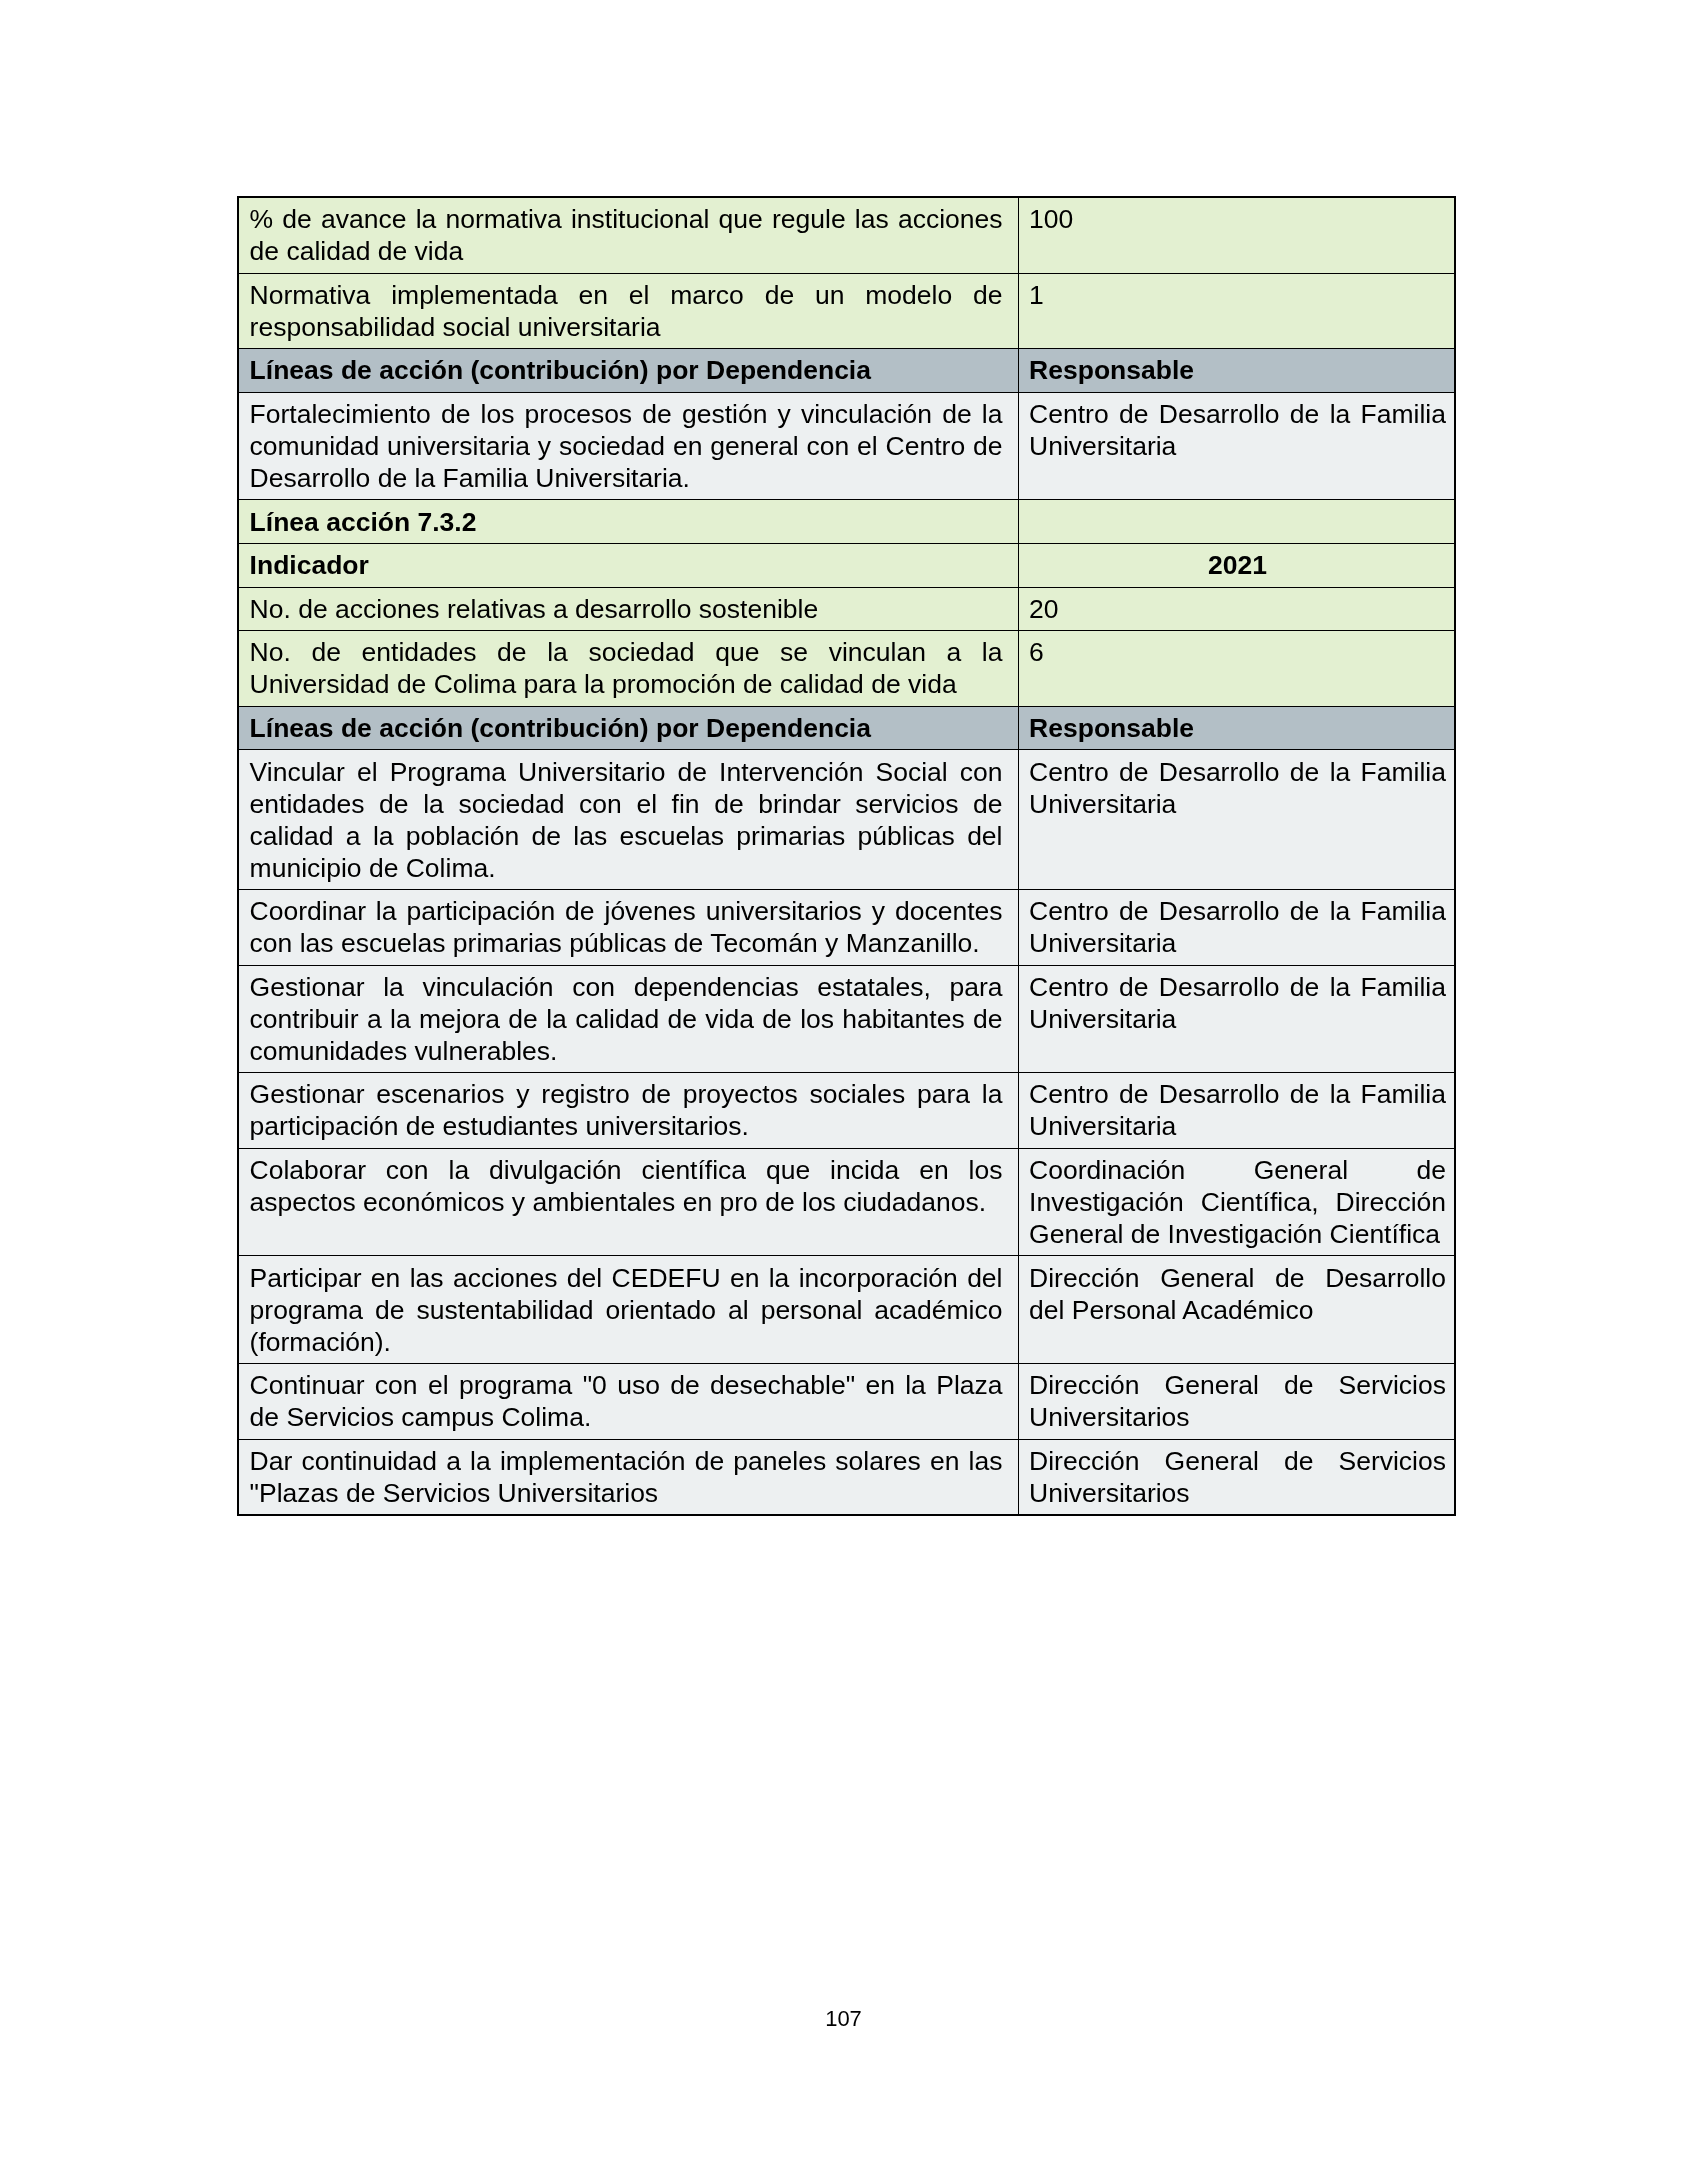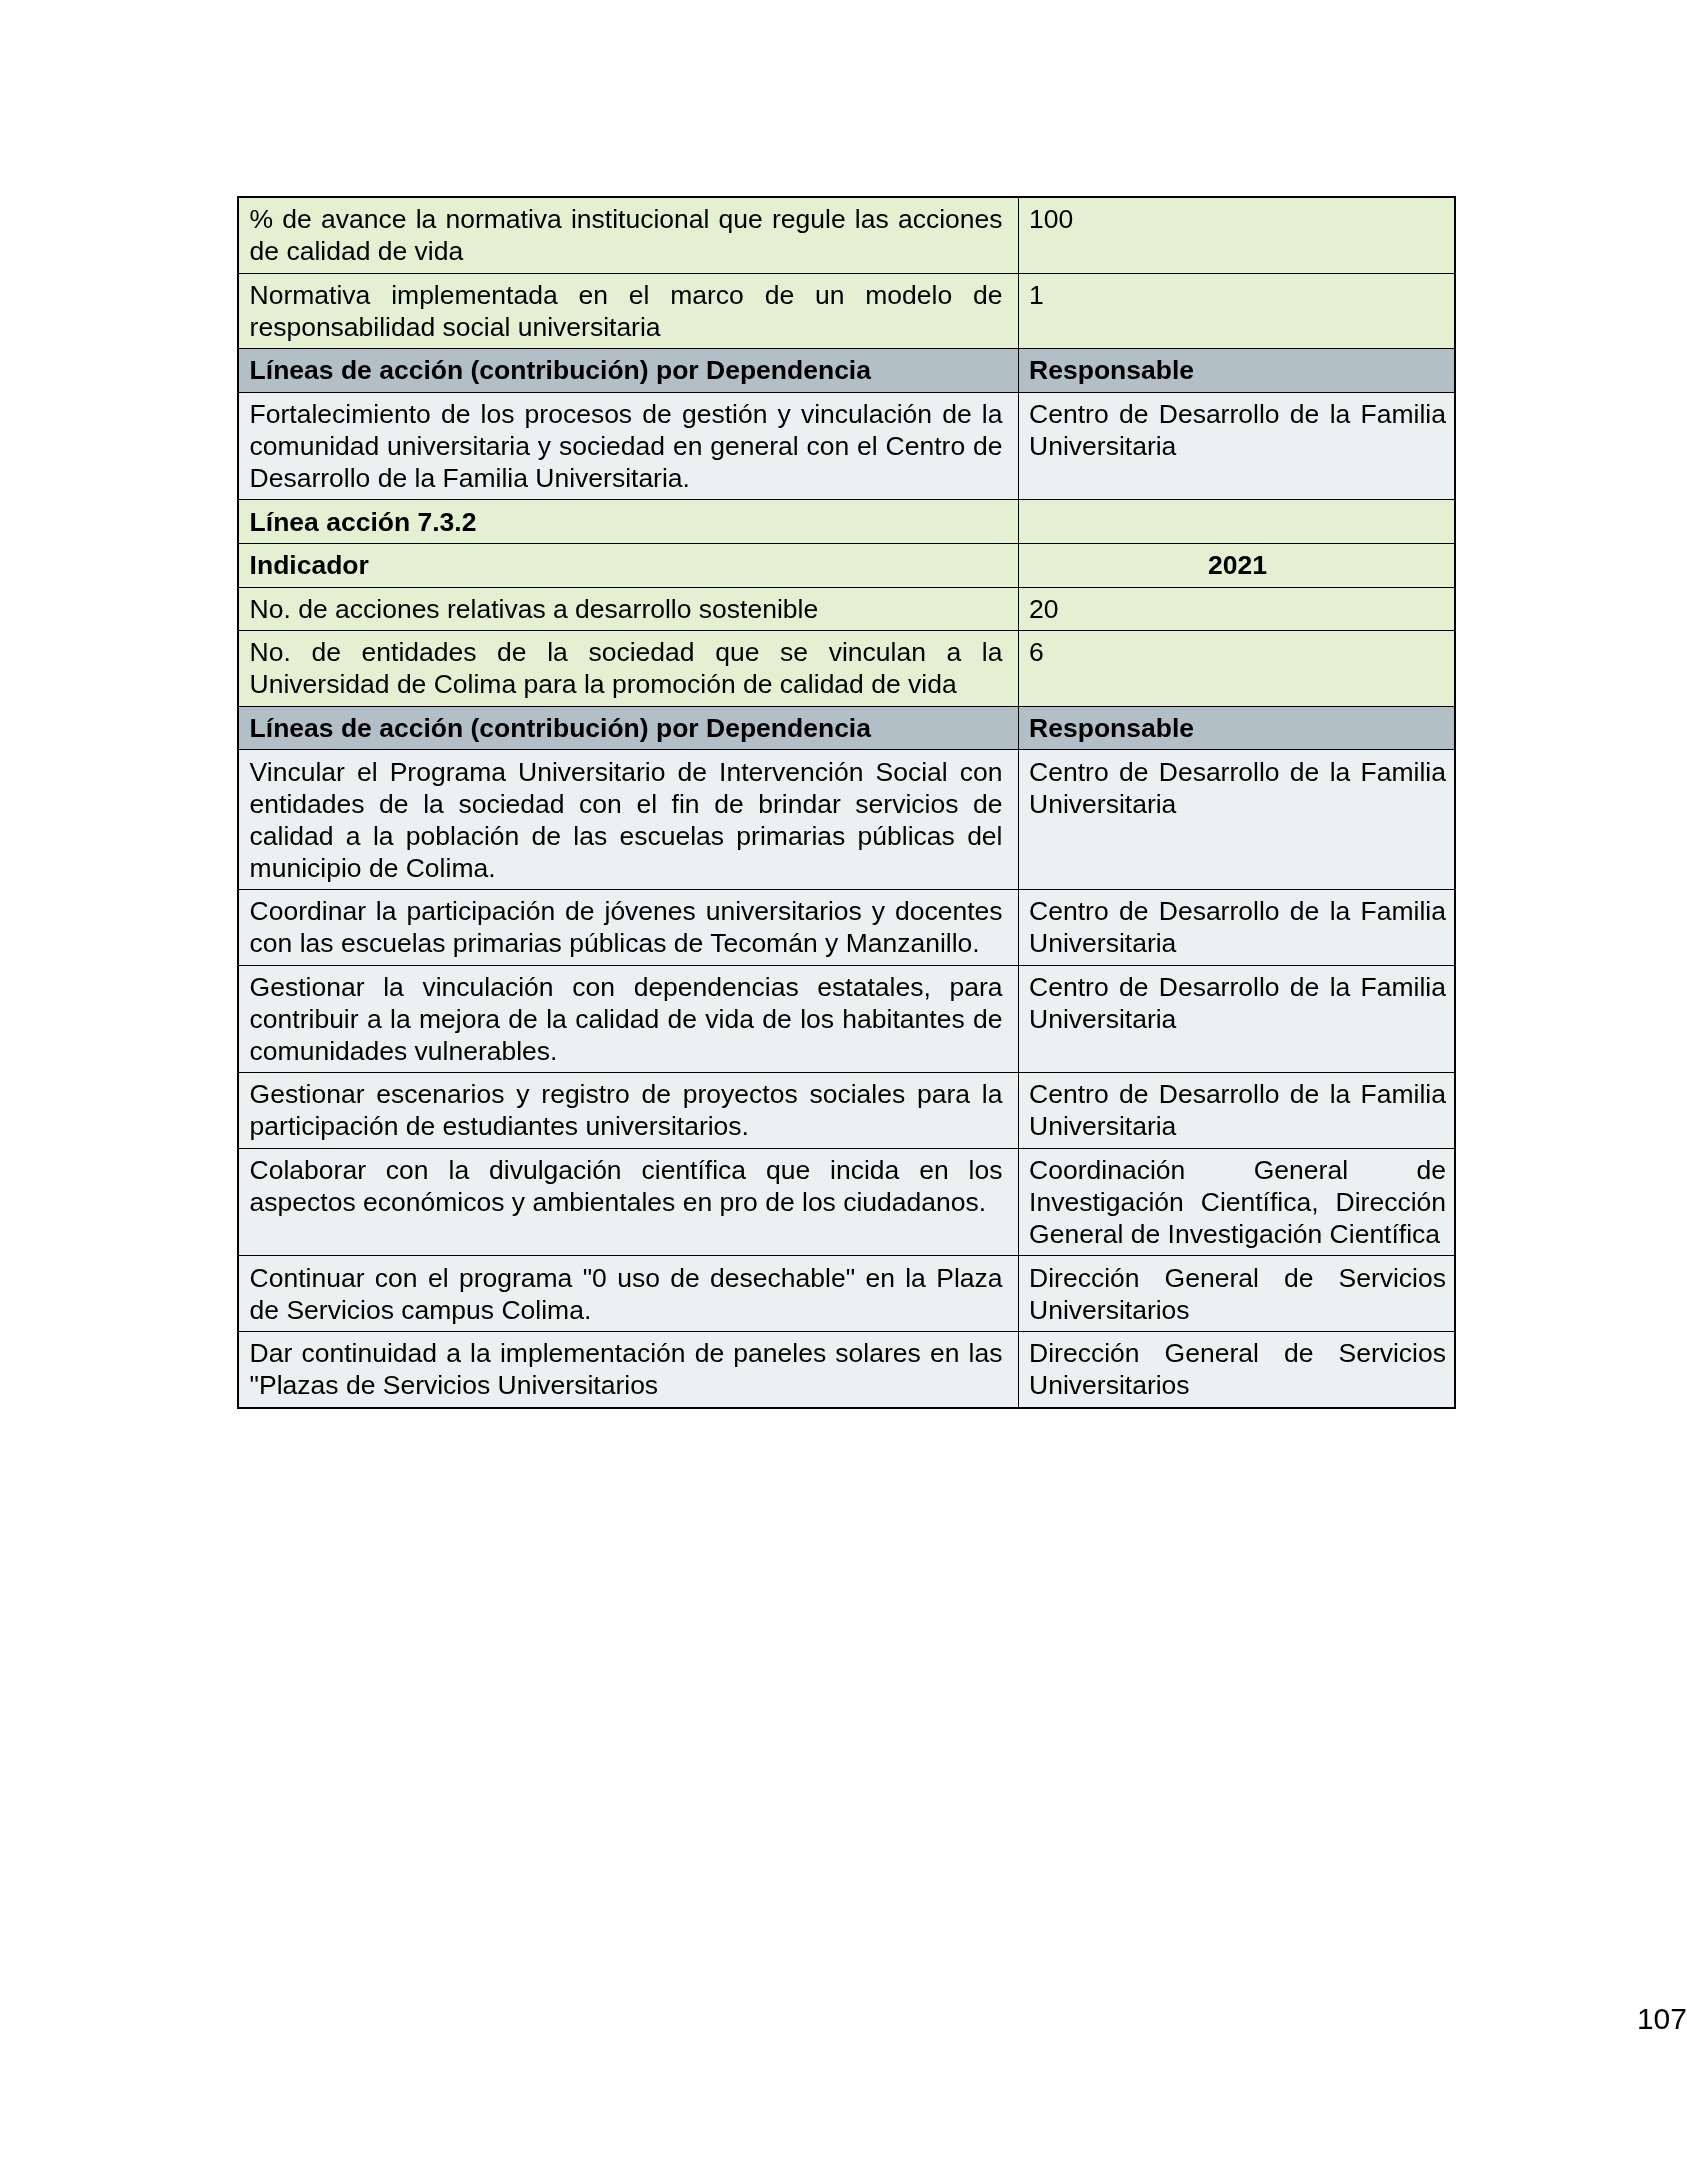--- a/index.html
+++ b/index.html
@@ -33,22 +33,22 @@
   tr.green td{background:#e3f0d1;}
   tr.hdr td{background:#b3bfc6;font-weight:bold;text-align:left;}
   tr.plain td{background:#edf0f1;}
   td.num{text-align:right;}
   td.b{font-weight:bold;text-align:left;}
   .pageno{
     position:absolute;
     left:0;
     top:2003px;
     width:100%;
-    text-align:right;
-    font-size:30px;
+    text-align:center;
+    font-size:22px;
     line-height:32px;
   }
 </style>
 </head>
 <body>
 
 <div class="page">
 
   <table class="doc">
     <colgroup>
@@ -106,20 +106,24 @@
       </tr>
       <tr class="plain">
         <td>Gestionar escenarios y registro de proyectos sociales para la participación de estudiantes universitarios.</td>
         <td class="c2">Centro de Desarrollo de la Familia Universitaria</td>
       </tr>
       <tr class="plain">
         <td>Colaborar con la divulgación científica que incida en los aspectos económicos y ambientales en pro de los ciudadanos.</td>
         <td class="c2">Coordinación General de Investigación Científica, Dirección General de Investigación Científica</td>
       </tr>
       <tr class="plain">
+        <td>Participar en las acciones del CEDEFU en la incorporación del programa de sustentabilidad orientado al personal académico (formación).</td>
+        <td class="c2">Dirección General de Desarrollo del Personal Académico</td>
+      </tr>
+      <tr class="plain">
         <td>Continuar con el programa "0 uso de desechable" en la Plaza de Servicios campus Colima.</td>
         <td class="c2">Dirección General de Servicios Universitarios</td>
       </tr>
       <tr class="plain">
         <td>Dar continuidad a la implementación de paneles solares en las "Plazas de Servicios Universitarios</td>
         <td class="c2">Dirección General de Servicios Universitarios</td>
       </tr>
     </tbody>
   </table>
 

